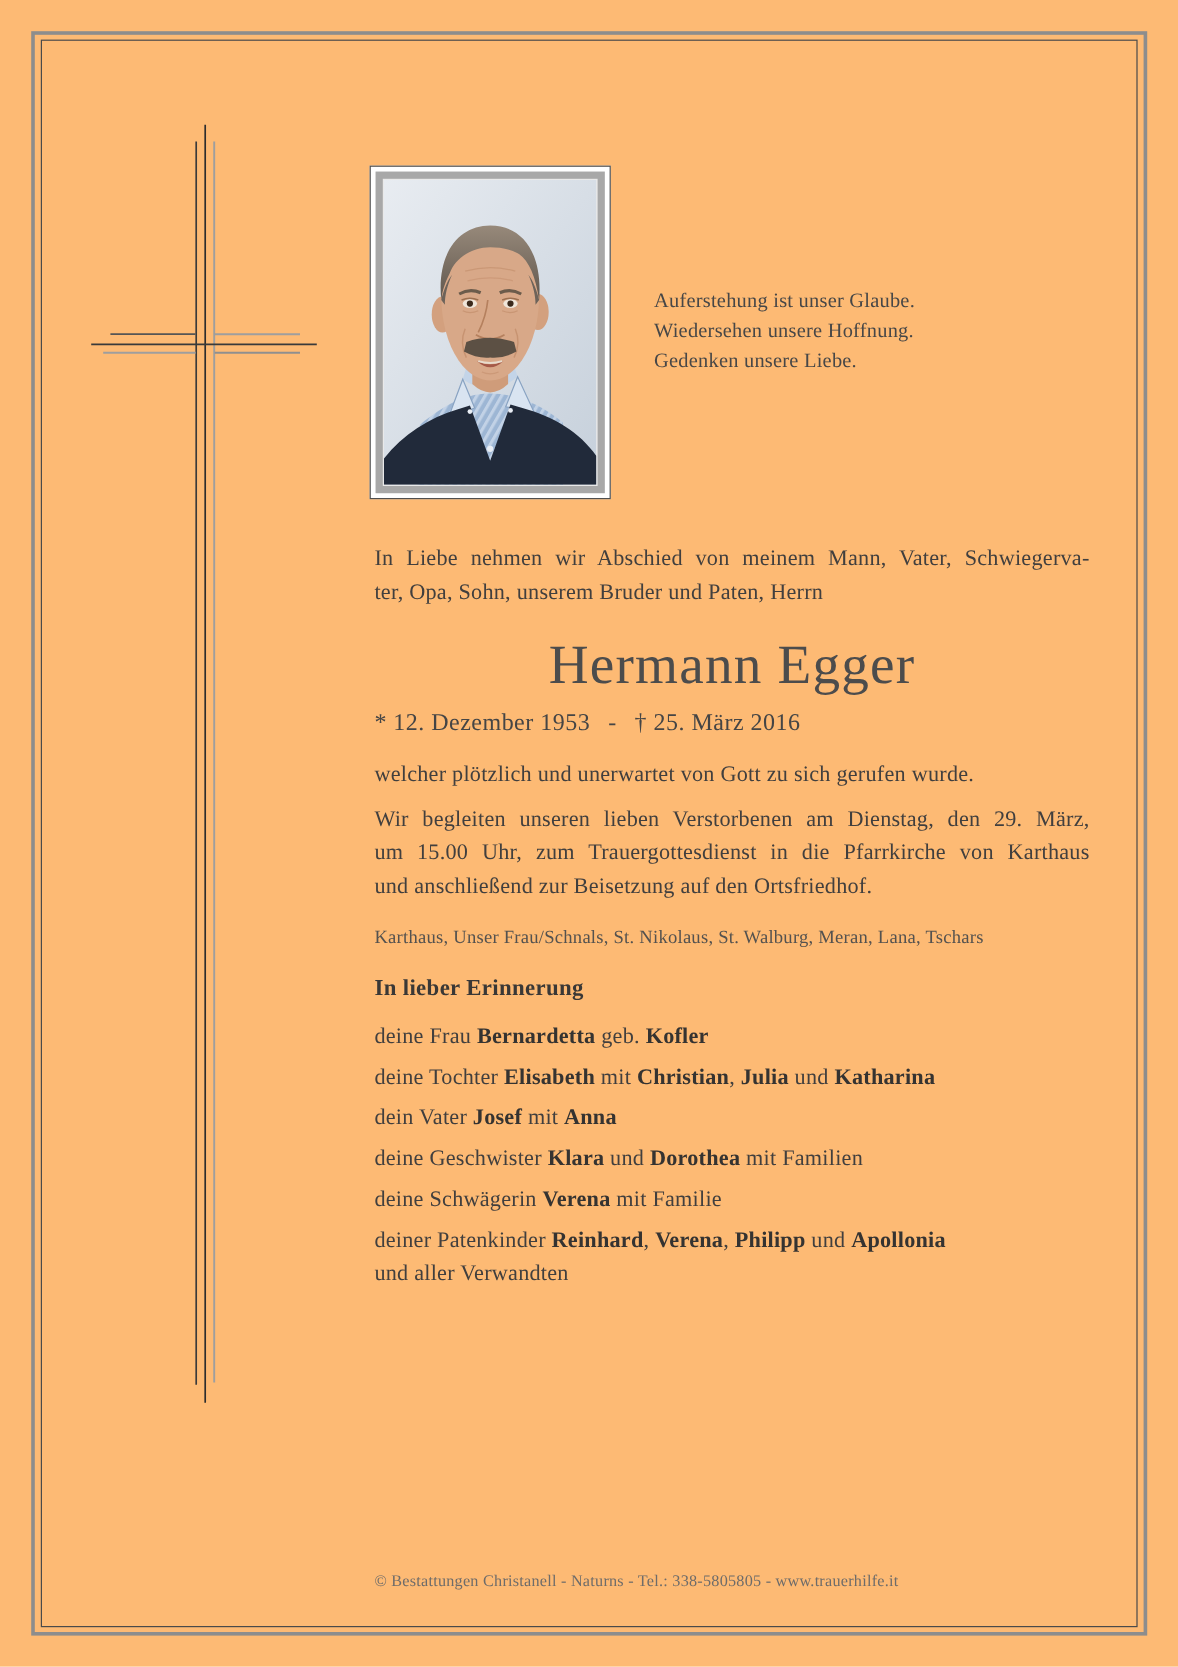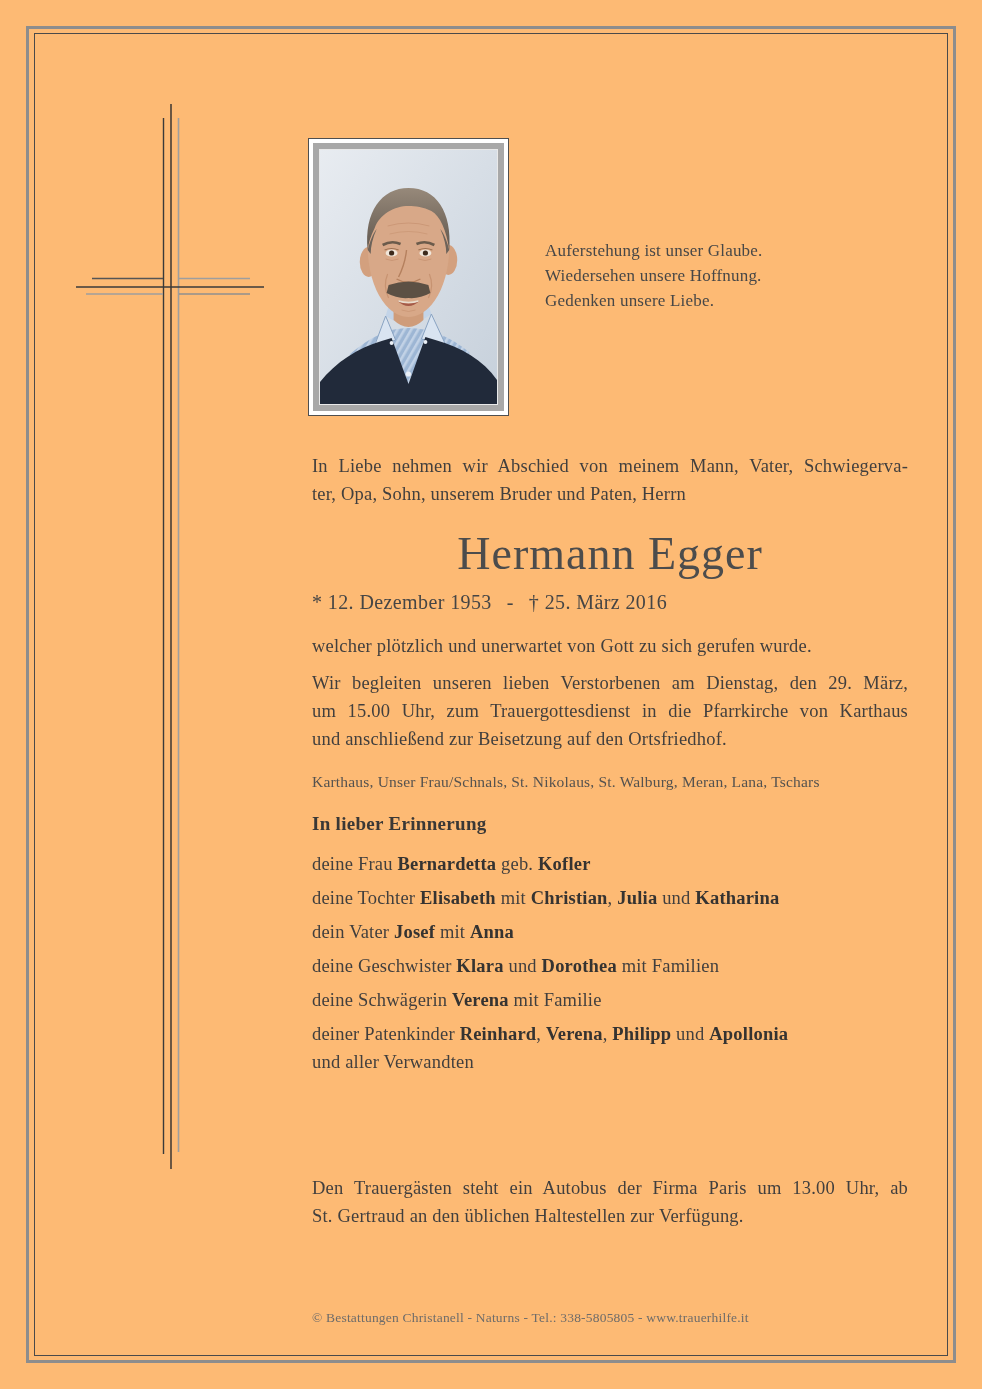--- a/index.html
+++ b/index.html
@@ -158,21 +158,17 @@
     <div class="item"><span>deine Geschwister </span><b>Klara</b><span> und </span><b>Dorothea</b><span> mit Familien</span></div>
     <div class="item"><span>deine Schwägerin </span><b>Verena</b><span> mit Familie</span></div>
   </div>
 
   <div class="content-block also">
     <div><span>deiner Patenkinder </span><b>Reinhard</b><span>, </span><b>Verena</b><span>, </span><b>Philipp</b><span> und </span><b>Apollonia</b></div>
     <div><span>und aller Verwandten</span></div>
   </div>
 
 
-  <div class="content-block bus">
-    <div class="just">Den Trauergästen steht ein Autobus der Firma Paris um 13.00 Uhr, ab</div>
-    <div>St. Gertraud an den üblichen Haltestellen zur Verfügung.</div>
-  </div>
 
 
   <div class="footer">© Bestattungen Christanell - Naturns - Tel.: 338-5805805 - www.trauerhilfe.it</div>
 
 </div>
 
 </body></html>

